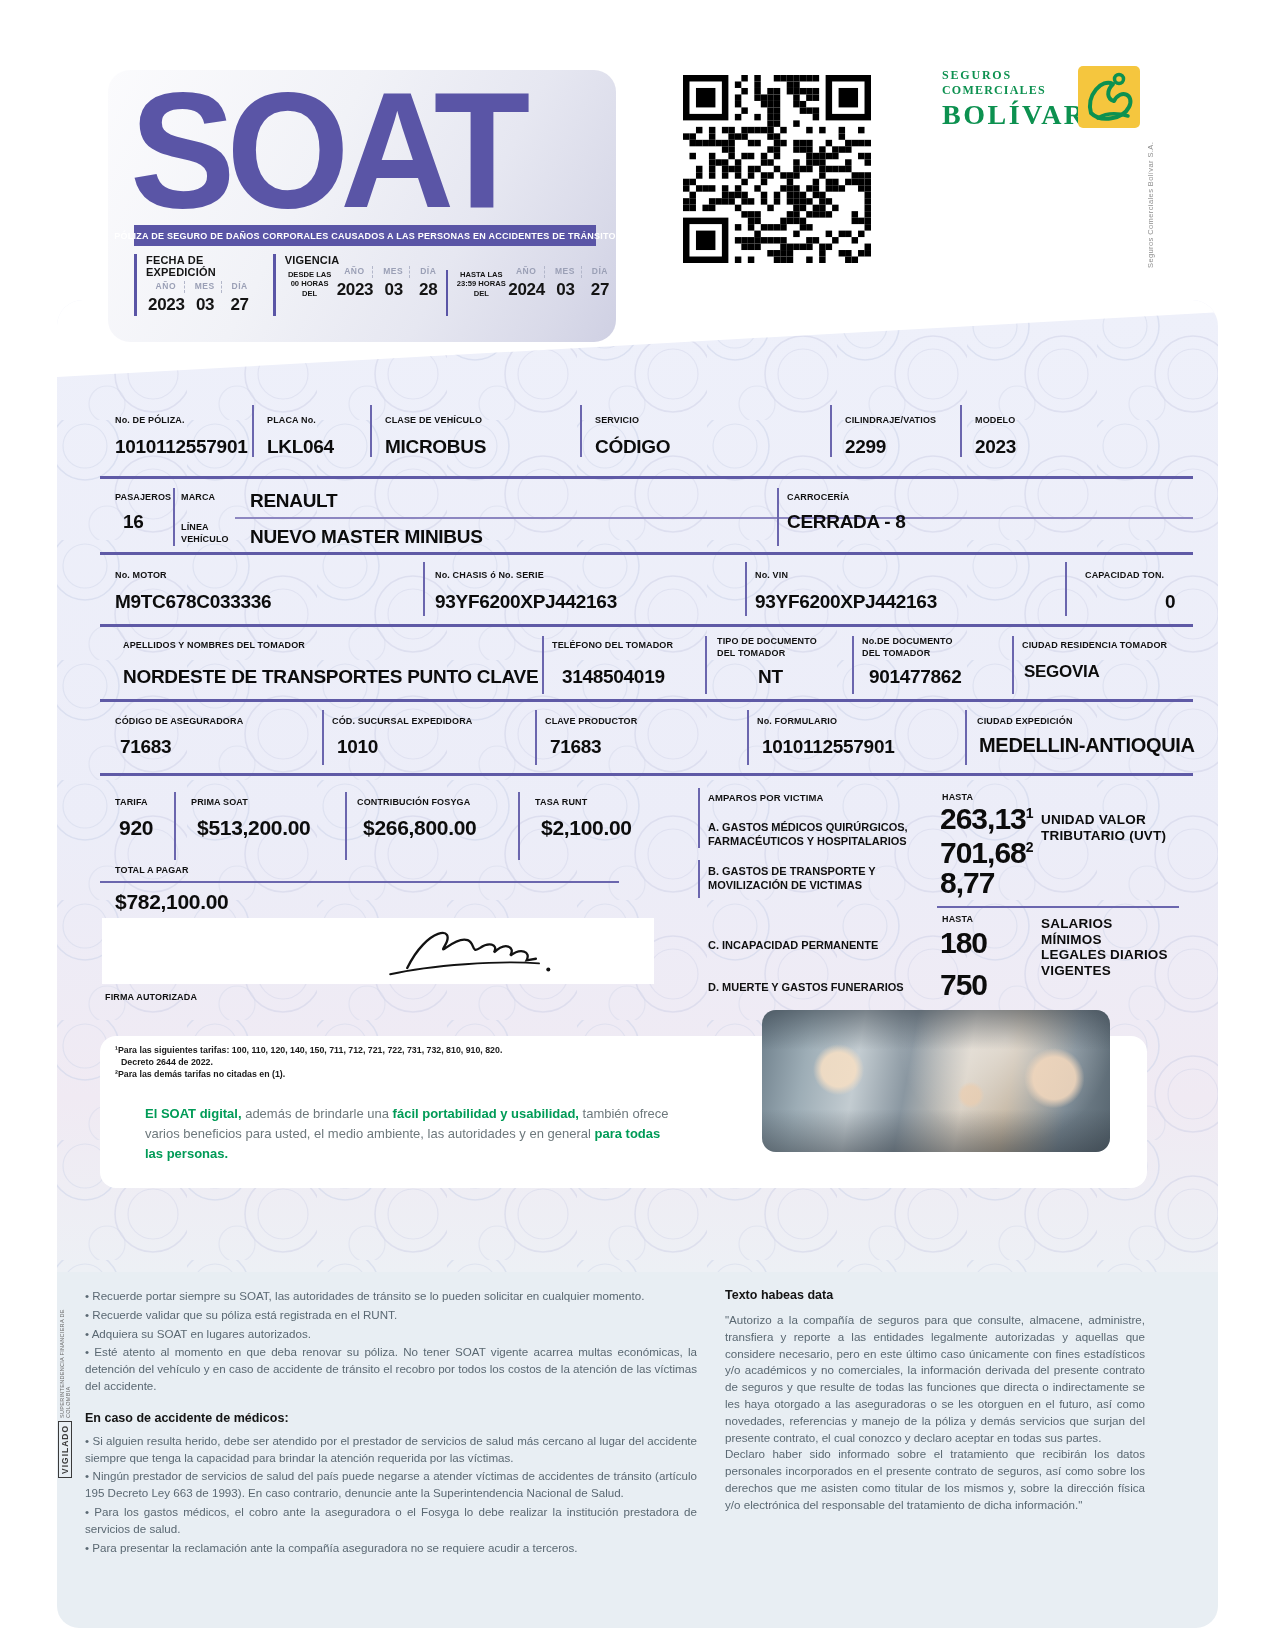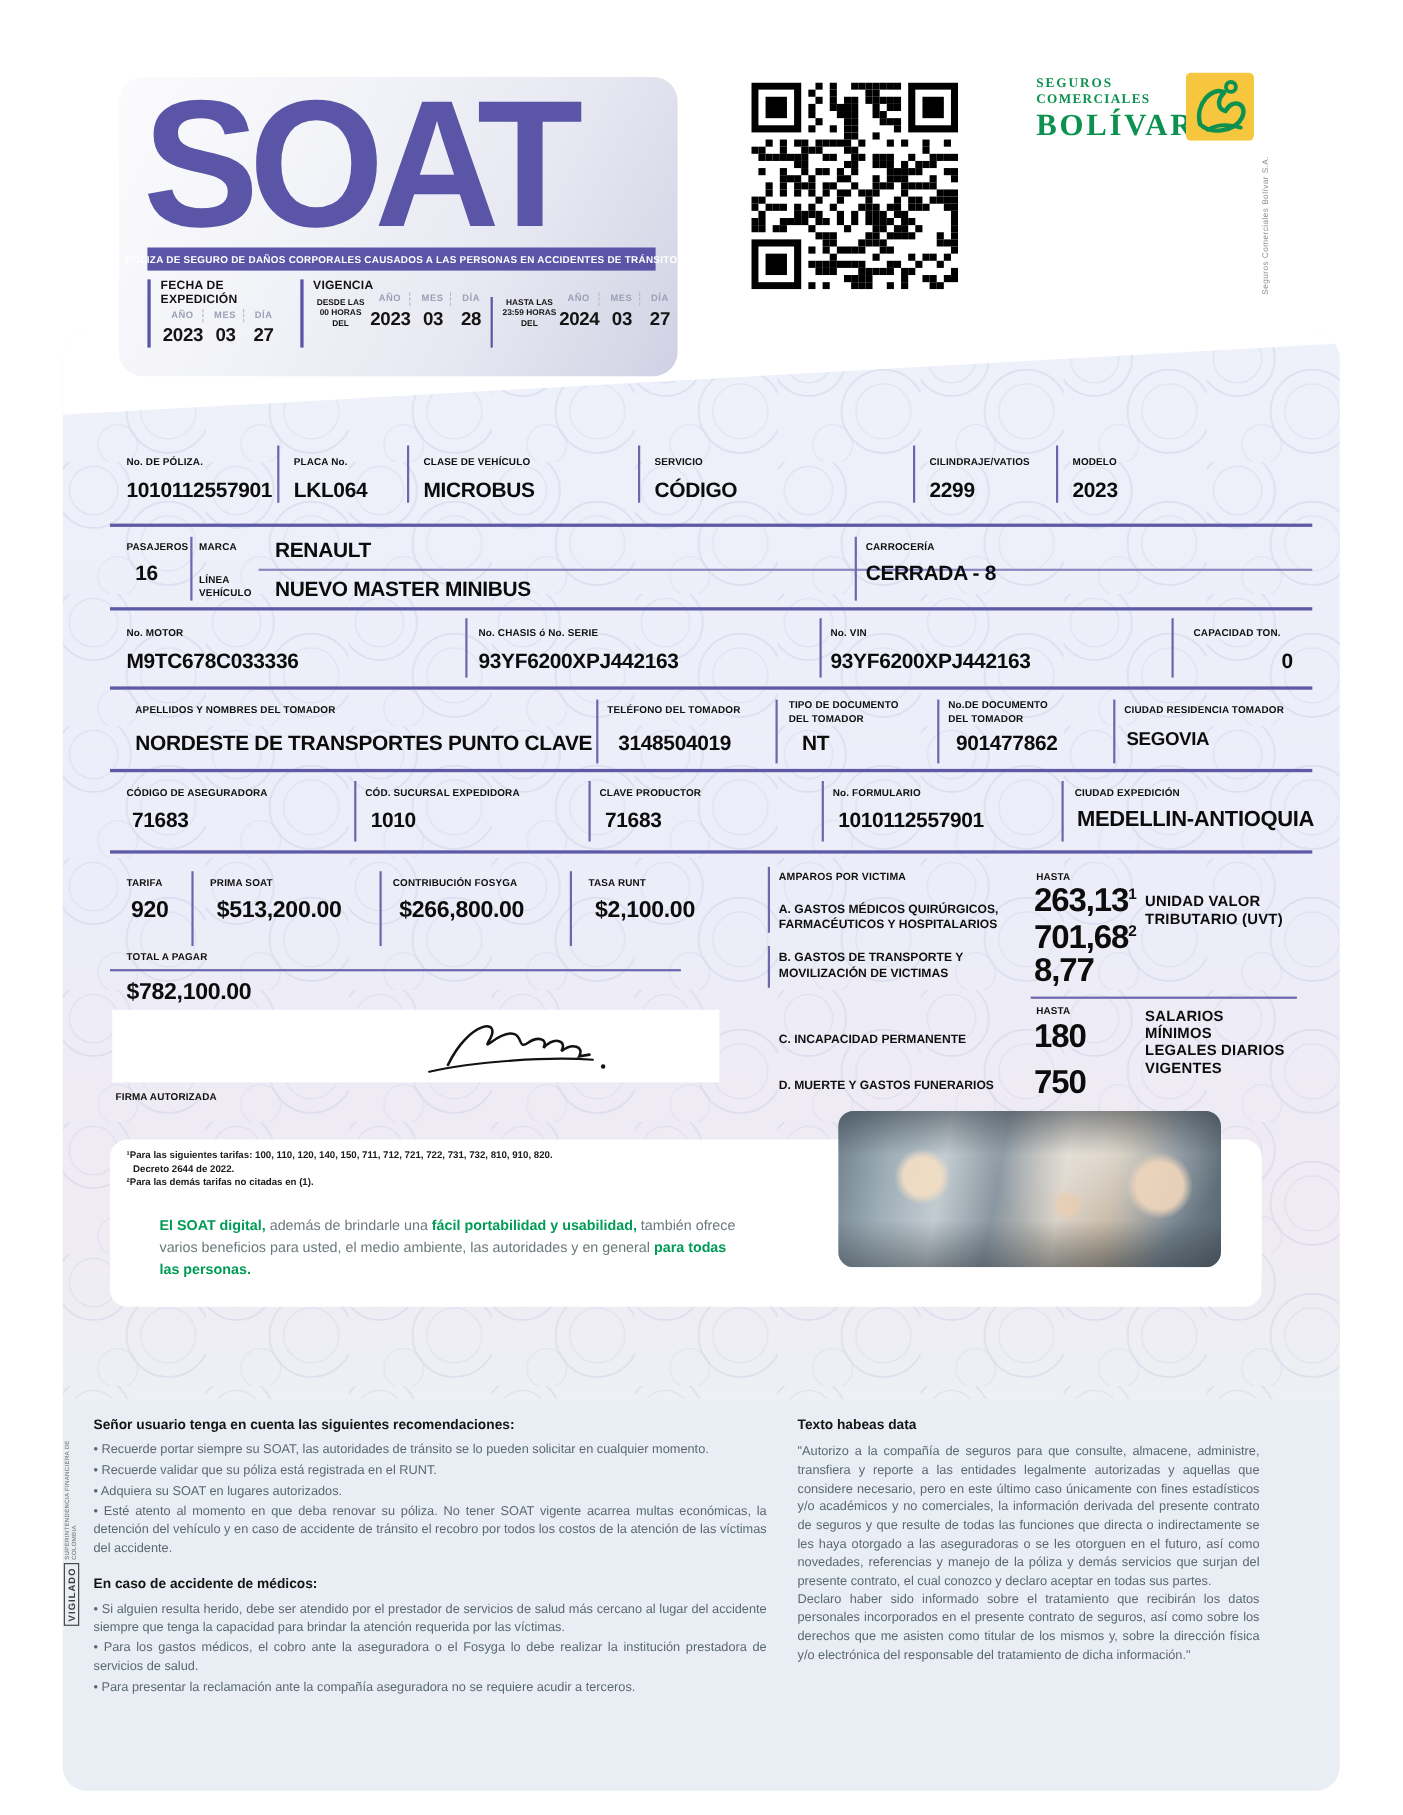--- a/index.html
+++ b/index.html
@@ -129,21 +129,21 @@
     <div class="vsep" style="left:366px;top:262px;height:54px"></div>
     <div class="vsep" style="left:688px;top:262px;height:54px"></div>
     <div class="vsep" style="left:1008px;top:262px;height:54px"></div>
     <div class="hthick" style="top:324px"></div>
 
     <div class="fl" style="left:66px;top:340px">APELLIDOS Y NOMBRES DEL TOMADOR</div>
     <div class="fv" style="left:66px;top:366px">NORDESTE DE TRANSPORTES PUNTO CLAVE</div>
     <div class="fl" style="left:495px;top:340px">TELÉFONO DEL TOMADOR</div>
     <div class="fv" style="left:505px;top:366px">3148504019</div>
     <div class="fl" style="left:660px;top:336px;width:105px">TIPO DE DOCUMENTO DEL TOMADOR</div>
-    <div class="fv" style="left:672px;top:366px">NT</div>
+    <div class="fv" style="left:701px;top:366px">NT</div>
     <div class="fl" style="left:805px;top:336px;width:110px">No.DE DOCUMENTO DEL TOMADOR</div>
     <div class="fv" style="left:812px;top:366px">901477862</div>
     <div class="fl" style="left:965px;top:340px">CIUDAD RESIDENCIA TOMADOR</div>
     <div class="fv" style="left:967px;top:362px;font-size:17px">SEGOVIA</div>
     <div class="vsep" style="left:485px;top:336px;height:58px"></div>
     <div class="vsep" style="left:648px;top:336px;height:58px"></div>
     <div class="vsep" style="left:795px;top:336px;height:58px"></div>
     <div class="vsep" style="left:955px;top:336px;height:58px"></div>
     <div class="hthick" style="top:399px"></div>
 
@@ -217,27 +217,27 @@
     <div class="foot-note" style="left:58px;top:769px">²Para las demás tarifas no citadas en (1).</div>
     <div class="promo" style="left:88px;top:804px;width:525px">
       <span class="g">El SOAT digital,</span><span> además de brindarle una </span><span class="g">fácil portabilidad y usabilidad,</span><span> también ofrece varios beneficios para usted, el medio ambiente, las autoridades y en general </span><span class="g">para todas las personas.</span>
     </div>
     <div class="photo" style="left:705px;top:710px;width:348px;height:142px"></div>
   </div>
 
   <div class="footer-bg"></div>
 
   <div class="abs" style="left:85px;top:1288px;width:612px">
-    <div class="ftitle">Señor usuario tenga en cuenta las siguientes recomendaciones:</div>
     <div class="ftext fpar">• Recuerde portar siempre su SOAT, las autoridades de tránsito se lo pueden solicitar en cualquier momento.</div>
     <div class="ftext fpar">• Recuerde validar que su póliza está registrada en el RUNT.</div>
     <div class="ftext fpar">• Adquiera su SOAT en lugares autorizados.</div>
     <div class="ftext fpar">• Esté atento al momento en que deba renovar su póliza. No tener SOAT vigente acarrea multas económicas, la detención del vehículo y en caso de accidente de tránsito el recobro por todos los costos de la atención de las víctimas del accidente.</div>
     <div class="ftitle" style="margin-top:16px">En caso de accidente de médicos:</div>
     <div class="ftext fpar">• Si alguien resulta herido, debe ser atendido por el prestador de servicios de salud más cercano al lugar del accidente siempre que tenga la capacidad para brindar la atención requerida por las víctimas.</div>
+    <div class="ftext fpar">• Ningún prestador de servicios de salud del país puede negarse a atender víctimas de accidentes de tránsito (artículo 195 Decreto Ley 663 de 1993). En caso contrario, denuncie ante la Superintendencia Nacional de Salud.</div>
     <div class="ftext fpar">• Para los gastos médicos, el cobro ante la aseguradora o el Fosyga lo debe realizar la institución prestadora de servicios de salud.</div>
     <div class="ftext fpar">• Para presentar la reclamación ante la compañía aseguradora no se requiere acudir a terceros.</div>
   </div>
 
   <div class="abs" style="left:725px;top:1288px;width:420px">
     <div class="ftitle">Texto habeas data</div>
     <div class="ftext" style="margin-top:10px">"Autorizo a la compañía de seguros para que consulte, almacene, administre, transfiera y reporte a las entidades legalmente autorizadas y aquellas que considere necesario, pero en este último caso únicamente con fines estadísticos y/o académicos y no comerciales, la información derivada del presente contrato de seguros y que resulte de todas las funciones que directa o indirectamente se les haya otorgado a las aseguradoras o se les otorguen en el futuro, así como novedades, referencias y manejo de la póliza y demás servicios que surjan del presente contrato, el cual conozco y declaro aceptar en todas sus partes.</div>
     <div class="ftext">Declaro haber sido informado sobre el tratamiento que recibirán los datos personales incorporados en el presente contrato de seguros, así como sobre los derechos que me asisten como titular de los mismos y, sobre la dirección física y/o electrónica del responsable del tratamiento de dicha información."</div>
   </div>
 

